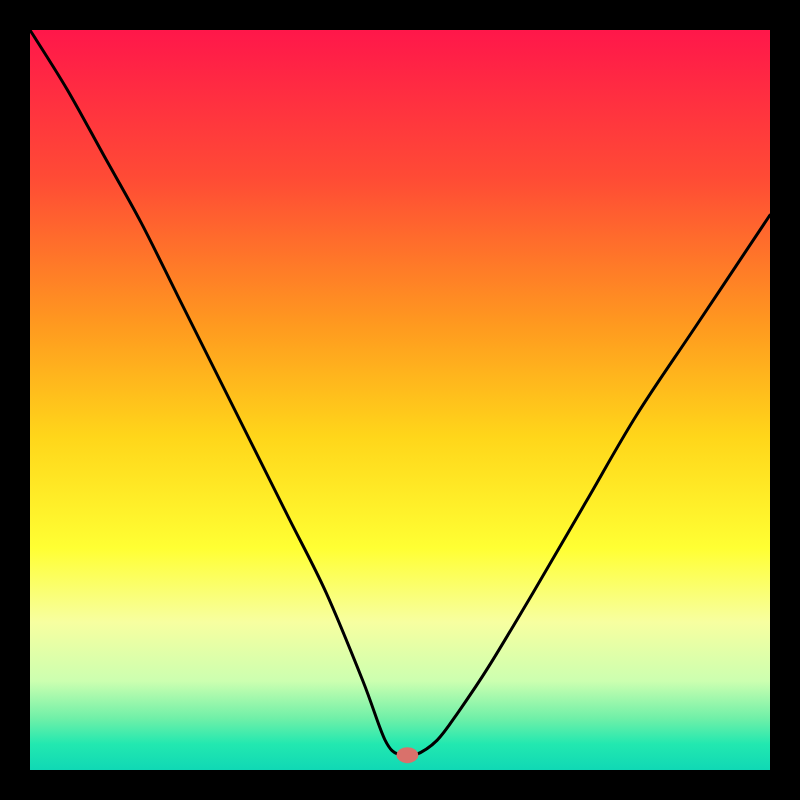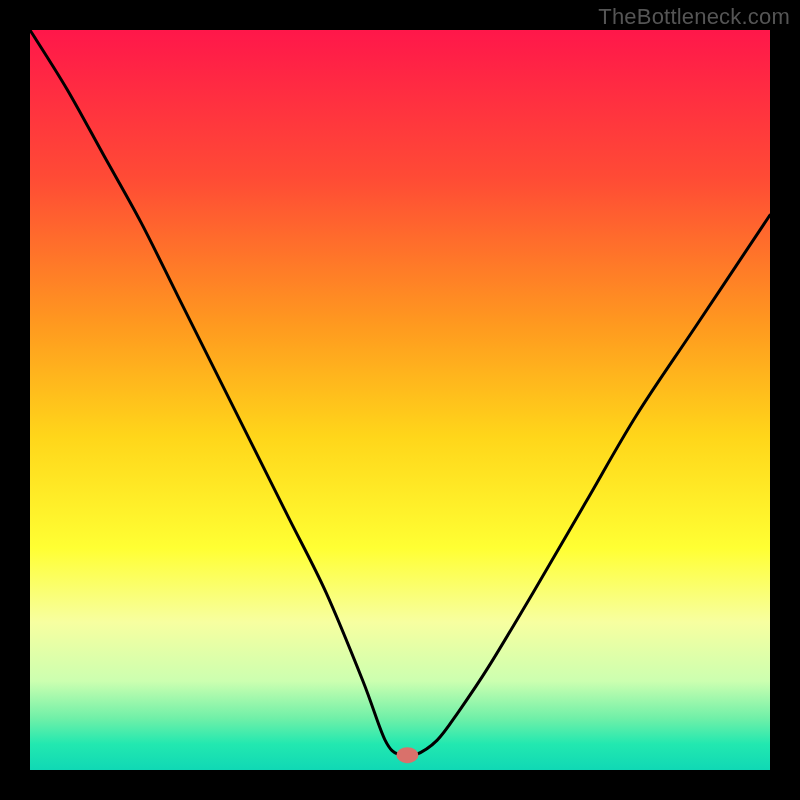--- a/index.html
+++ b/index.html
@@ -30,21 +30,20 @@
   svg {
     position: absolute;
     top: 0;
     left: 0;
   }
 </style>
 </head>
 <body>
 
 <div class="frame">
-  <div class="watermark">TheBottleneck.com</div>
   <svg id="plot" width="800" height="800">
       <defs>
         <linearGradient id="bg-grad" x1="0" y1="0" x2="0" y2="1">
           <stop offset="0%" stop-color="#ff174a"></stop>
           <stop offset="20%" stop-color="#ff4b35"></stop>
           <stop offset="40%" stop-color="#ff9a1f"></stop>
           <stop offset="55.00000000000001%" stop-color="#ffd61a"></stop>
           <stop offset="70%" stop-color="#ffff33"></stop>
           <stop offset="80%" stop-color="#f7ffa0"></stop>
           <stop offset="88%" stop-color="#ccffb0"></stop>

